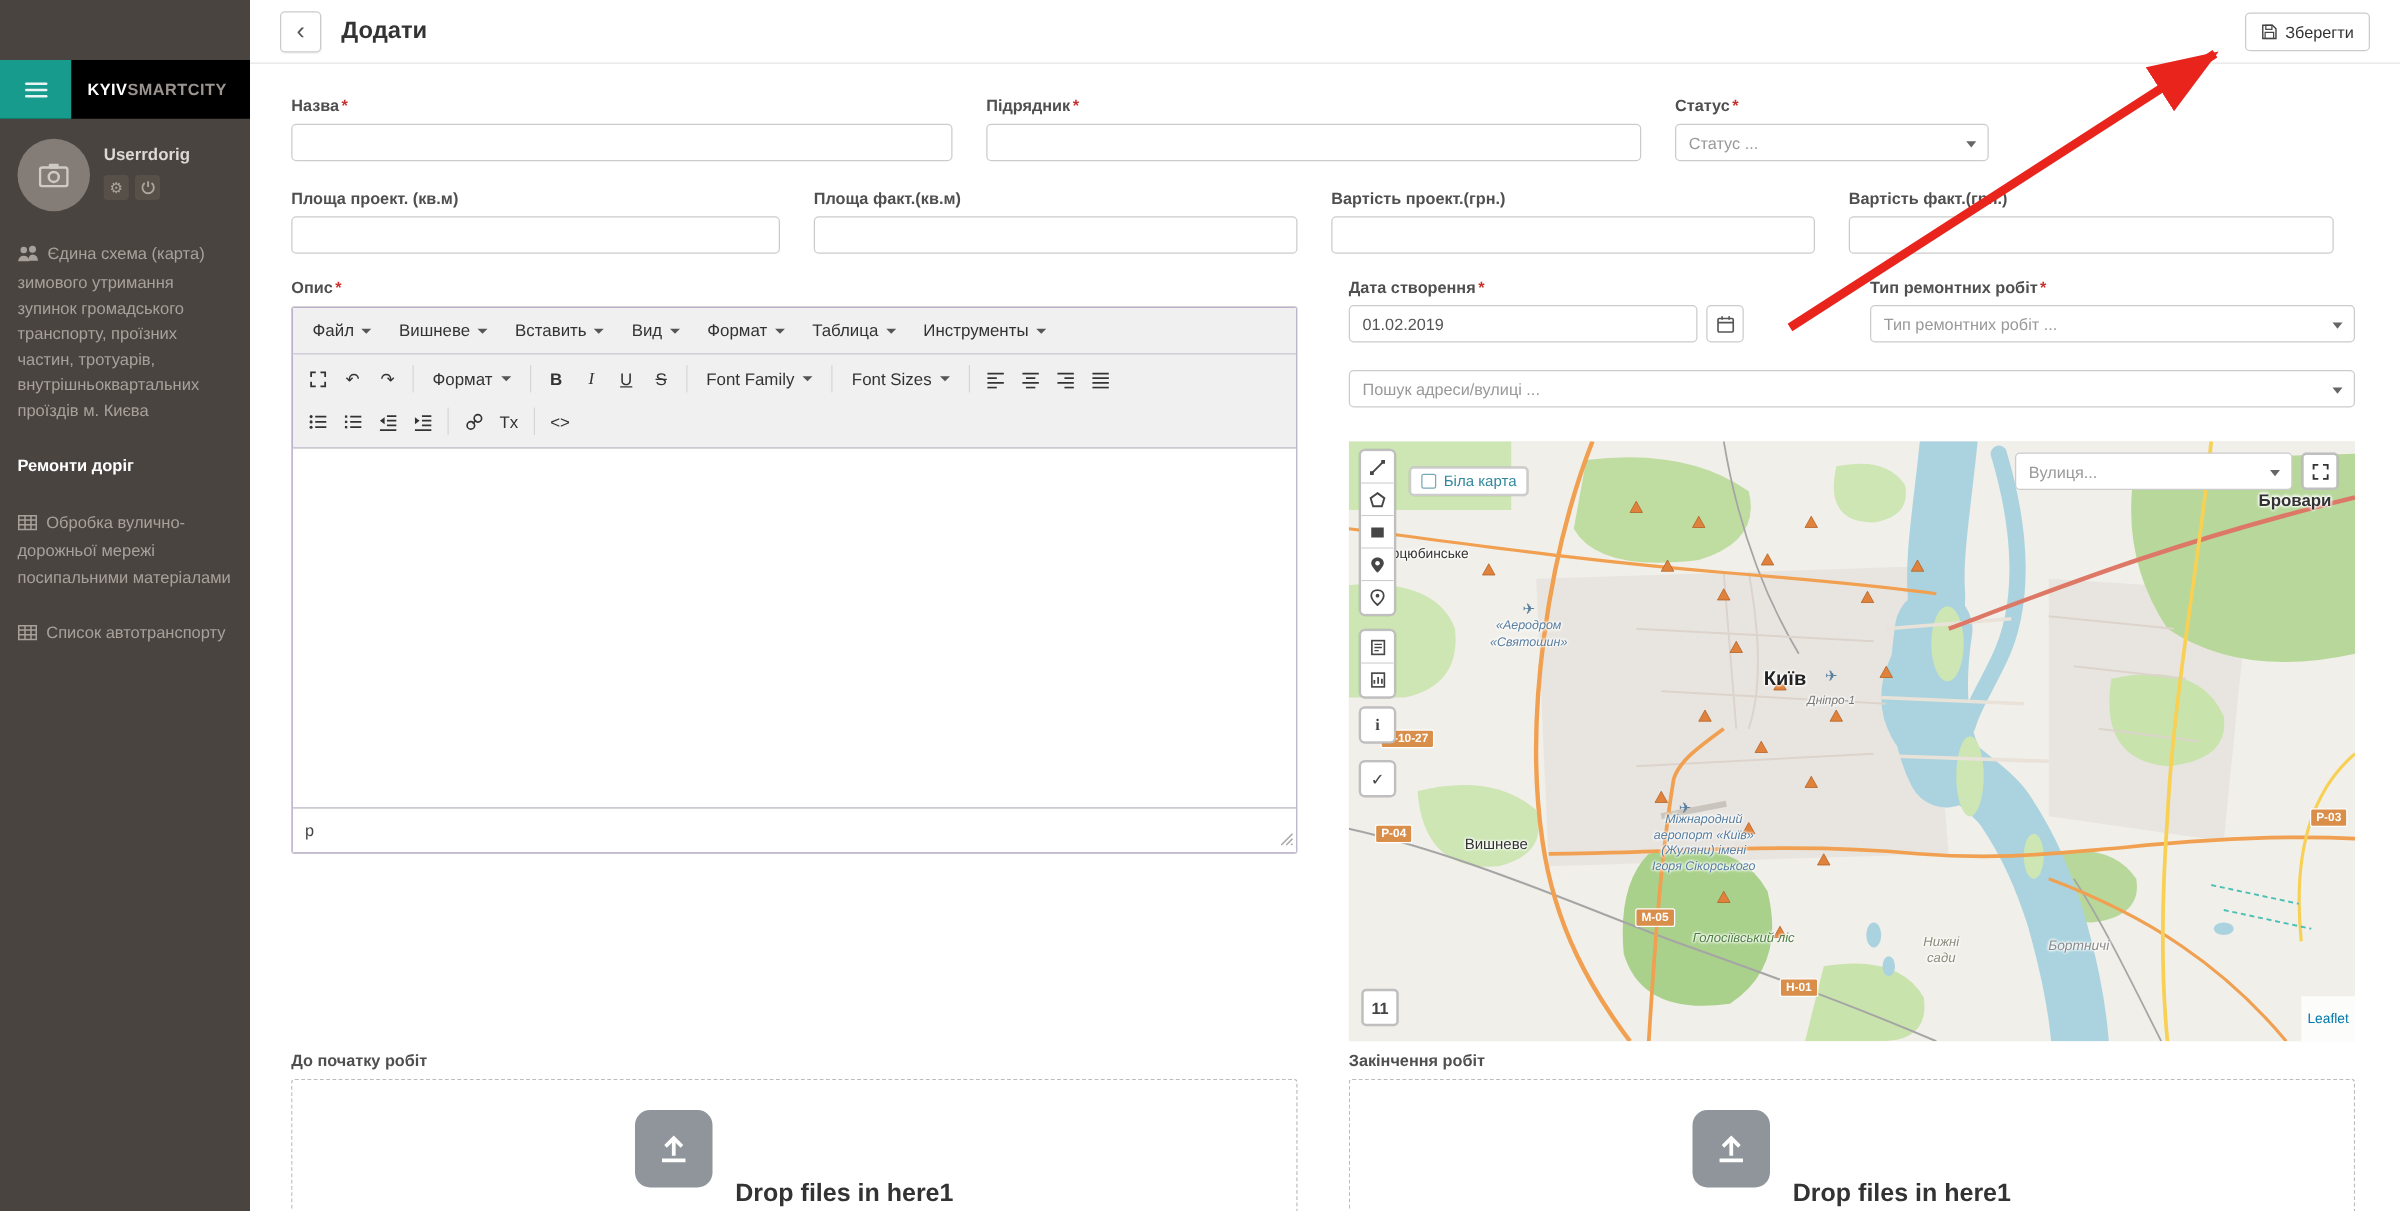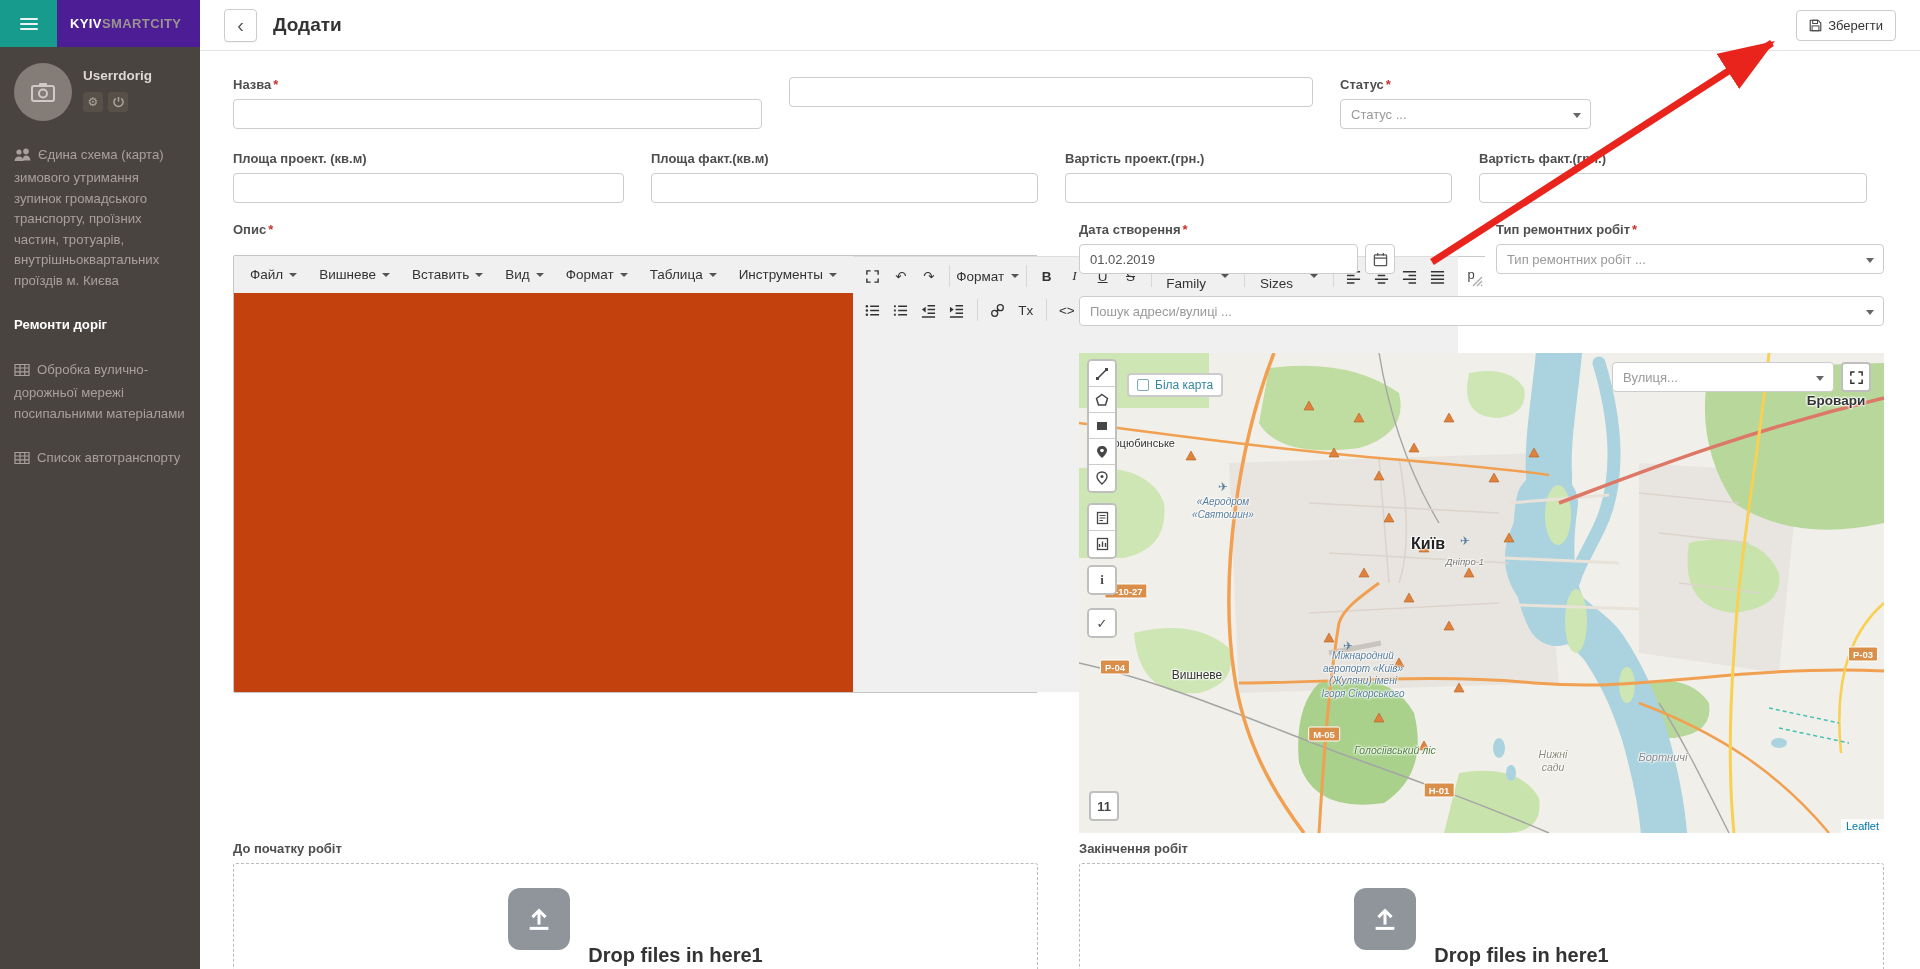--- a/index.html
+++ b/index.html
@@ -1,21 +1,21 @@
 <!DOCTYPE html>
 <html><head>
 <meta charset="utf-8">
 <style>
   * { box-sizing: border-box; margin: 0; padding: 0; }
   html,body { width:1920px; height:969px; overflow:hidden; }
   body { font-family:"Liberation Sans", sans-serif; background:#fff; display:flex; position:relative; }
 
   
   .sidebar { width:200px; flex-shrink:0; background:#4a4440; color:#a8a19b; display:flex; flex-direction:column; }
-  .logo-bar { height:47px; display:flex; background:#4c1d95; }
+  .logo-bar { height:47px; display:flex; background:#000000;margin-top:48px; }
   .logo-toggle { width:57px; background:#169b8c; display:flex; align-items:center; justify-content:center; cursor:pointer; }
   .hamb i { display:block; width:18px; height:2px; background:rgba(255,255,255,.9); margin:3px 0; border-radius:1px; }
   .brand { flex:1; display:flex; align-items:center; padding-left:13px; font-size:13px; font-weight:700; letter-spacing:.4px; }
   .brand .b1 { color:#fff; } .brand .b2 { color:#9b948e; }
   .user { padding:16px 12px 10px 14px; display:flex; gap:11px; }
   .avatar { width:58px; height:58px; border-radius:50%; background:#847d77; flex-shrink:0; display:flex; align-items:center; justify-content:center; }
   .user-meta { padding-top:5px; }
   .user-name { font-size:13.5px; font-weight:700; color:#ddd8d3; }
   .user-btns { display:flex; gap:5px; margin-top:9px; }
   .ubtn { width:20px; height:20px; border-radius:3px; background:#575049; color:#aca59e; font-size:12px; display:flex; align-items:center; justify-content:center; cursor:pointer; }
@@ -41,21 +41,21 @@
   .row1 { display:grid; grid-template-columns:529px 524px 251px 251px; column-gap:27px; margin-bottom:22px; }
   .row2 { display:grid; grid-template-columns:391px 387px 387px 388px; column-gap:27px; margin-bottom:19px; }
   .cols { display:flex; gap:41px; }
   .col { width:805px; flex-shrink:0; }
   .pair { display:flex; justify-content:space-between; margin-bottom:22px; }
   .w316 { width:316px; } .w388 { width:388px; }
   .date-group { display:flex; gap:7px; }
   .cal-btn { width:30px; height:30px; flex-shrink:0; border:1px solid #ccc; border-radius:4px; background:#fff; display:flex; align-items:center; justify-content:center; cursor:pointer; }
 
   
-  .editor { border:1px solid #c5c5c5; border-radius:2px; height:438px; display:flex; flex-direction:row; background:#c2410c; margin-top:18px; }
+  .editor { border:1px solid #c5c5c5; border-radius:2px; height:438px; display:flex; flex-direction:column; background:#4c1d95; margin-top:8px; }
   .mce-menubar { height:37px; display:flex; align-items:center; padding:0 5px; background:#f0f0f0; }
   .mce-menu-item { padding:0 11px; height:100%; display:flex; align-items:center; gap:6px; font-size:13.5px; color:#333; cursor:pointer; }
   .mce-menu-item::after { content:""; border-left:4px solid transparent; border-right:4px solid transparent; border-top:4px solid #555; }
   .mce-toolbars { background:#f0f0f0; border-top:1px solid #ddd; padding:2px 6px 4px 6px; }
   .tb-row { height:34px; display:flex; align-items:center; }
   .tb-btn { min-width:28px; height:28px; padding:0 4px; display:flex; align-items:center; justify-content:center; color:#333; font-size:13.5px; border-radius:2px; cursor:pointer; }
   .tb-drop { padding:0 9px; gap:7px; cursor:pointer; }
   .tb-drop::after { content:""; border-left:4px solid transparent; border-right:4px solid transparent; border-top:4px solid #555; }
   .tb-sep { width:1px; height:22px; background:#d6d6d6; margin:0 6px; }
   .bld { font-weight:700; } .itl { font-style:italic; font-family:"Liberation Serif",serif; } .und { text-decoration:underline; } .stk { text-decoration:line-through; }
@@ -72,21 +72,21 @@
   .rbadge { position:absolute; transform:translate(-50%,-50%); background:#d98e4a; color:#fff; font-size:9.5px; font-weight:700; padding:1px 4px; border-radius:2px; border:1px solid #fff; pointer-events:none; }
   .plane { position:absolute; transform:translate(-50%,-50%); color:#5a7f9e; font-size:12px; pointer-events:none; }
   .lf-group { position:absolute; width:30px; border:2px solid rgba(0,0,0,.25); border-radius:5px; overflow:hidden; background:#fff; }
   .lf-btn { width:26px; height:26px; background:#fff; border-bottom:1px solid #ccc; display:flex; align-items:center; justify-content:center; color:#464646; font-size:13px; cursor:pointer; }
   .lf-group .lf-btn:last-child { border-bottom:none; }
   .layer-toggle { position:absolute; left:48px; top:20px; background:#fff; border:2px solid rgba(0,0,0,.2); border-radius:4px; padding:3px 8px; display:flex; align-items:center; gap:6px; font-size:12px; color:#31879c; cursor:pointer; }
   .cb { width:12px; height:12px; border:1px solid #7aa9b8; border-radius:2px; background:#fff; }
   .street-select { position:absolute; right:50px; top:9px; width:222px; height:30px; }
   .fs-btn { position:absolute; right:13px; top:9px; width:30px; height:30px; border:2px solid rgba(0,0,0,.25); border-radius:4px; background:#fff; display:flex; align-items:center; justify-content:center; cursor:pointer; }
   .zoom-box { position:absolute; left:10px; bottom:12px; width:30px; height:30px; border:2px solid rgba(0,0,0,.25); border-radius:4px; background:#fff; display:flex; align-items:center; justify-content:center; font-size:13px; font-weight:700; color:#444; }
-  .leaflet-attr { position:absolute; right:0; bottom:0; background:rgba(255,255,255,.8); padding:1px 5px; font-size:11px; color:#0078a8; }
+  .leaflet-attr { position:absolute; right:0; bottom:0; background:rgba(255,255,255,.8); padding:12px 5px; font-size:11px; color:#0078a8; }
 
   
   .dz-row { margin-top:8px; }
   .dropzone { height:160px; border:1px dashed #bbb; border-radius:3px; background:#fff; display:flex; justify-content:center; align-items:flex-start; gap:18px; padding-top:24px; cursor:pointer; }
   .dz-icon { width:62px; height:62px; border-radius:12px; background:#8f959b; display:flex; align-items:center; justify-content:center; flex-shrink:0; }
   .dz-text { font-size:20px; font-weight:700; color:#333; align-self:center; }
 
   .annotation { position:absolute; inset:0; pointer-events:none; z-index:100; }
 </style>
 </head>
@@ -171,20 +171,21 @@
   </div>
 
   <div class="content">
 
     <div class="row1">
       <div>
         <div class="f-label"><span>Назва</span><span class="star">*</span></div>
         <input class="inp" style="">
       </div>
       <div>
+        <div class="f-label"><span>Підрядник</span><span class="star">*</span></div>
         <input class="inp" style="">
       </div>
       <div>
         <div class="f-label"><span>Статус</span><span class="star">*</span></div>
         <div class="fselect">
             <span>Статус ...</span>
           </div>
       </div>
     </div>
 

